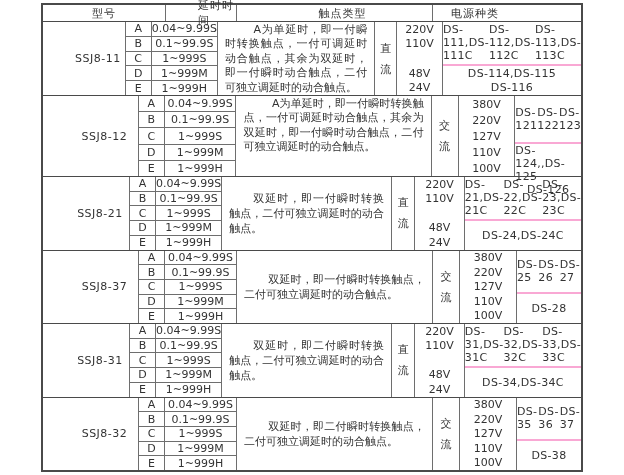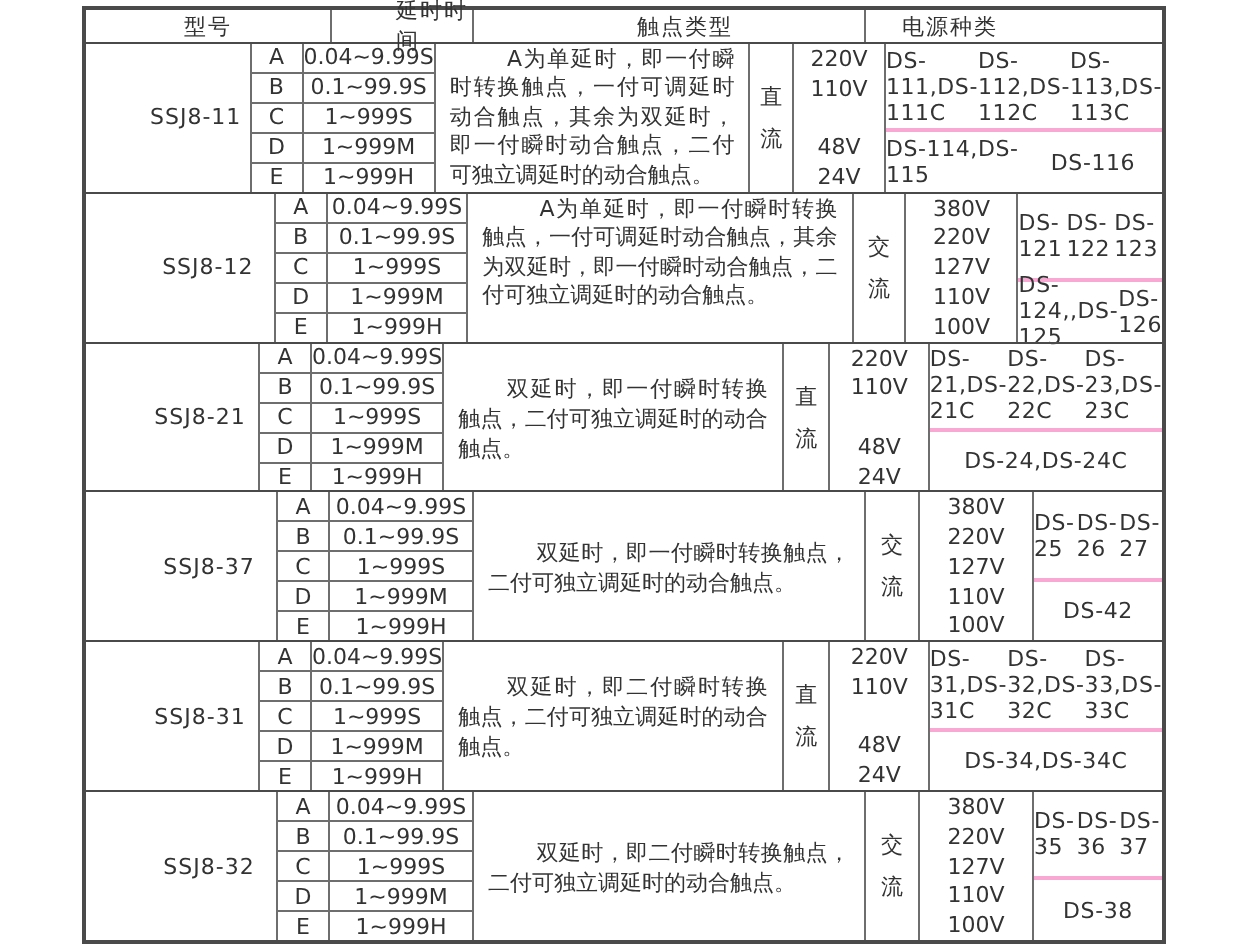--- a/index.html
+++ b/index.html
@@ -120,21 +120,21 @@
     justify-content: center;
   }
   
   .repl { flex: 1; display: flex; flex-direction: column; }
   .rtop {
     height: 60%;
     display: flex;
     flex-direction: row;
     border-bottom: 2px solid #f9a8d4;
   }
-  .rbot { height: 40%; display: flex; flex-direction: row; }
+  .rbot { height: 40%; display: flex; flex-direction: column; }
   .rbot.center { justify-content: center; }
   .rslot {
     flex: 1;
     display: flex;
     align-items: center;
     justify-content: center;
     letter-spacing: 0.3px;
   }
   .rbot.center .rslot { flex: 0 0 auto; }
 </style>
@@ -333,21 +333,21 @@
             <div class="vslot">110V</div>
             <div class="vslot">100V</div>
           </div>
           <div class="col repl">
             <div class="rtop">
               <div class="rslot">DS-25</div>
               <div class="rslot">DS-26</div>
               <div class="rslot">DS-27</div>
             </div>
             <div class="rbot center">
-              <div class="rslot">DS-42</div>
+              <div class="rslot">DS-28</div>
             </div>
           </div>
         </div>
         <div class="group">
           <div class="cell model">SSJ8-31</div>
           <div class="col steps">
             <div class="steprow">
               <div class="letter">A</div>
               <div class="delay">0.04~9.99S</div>
             </div>

